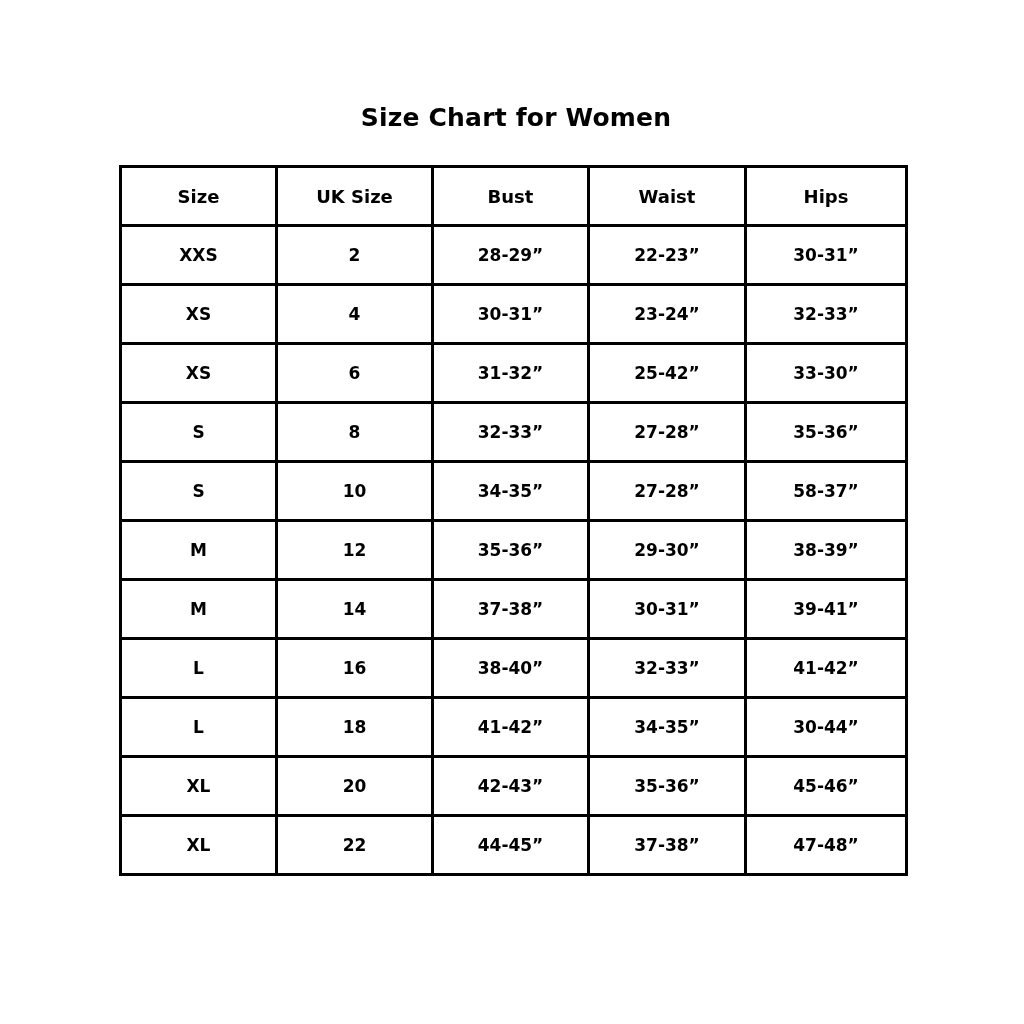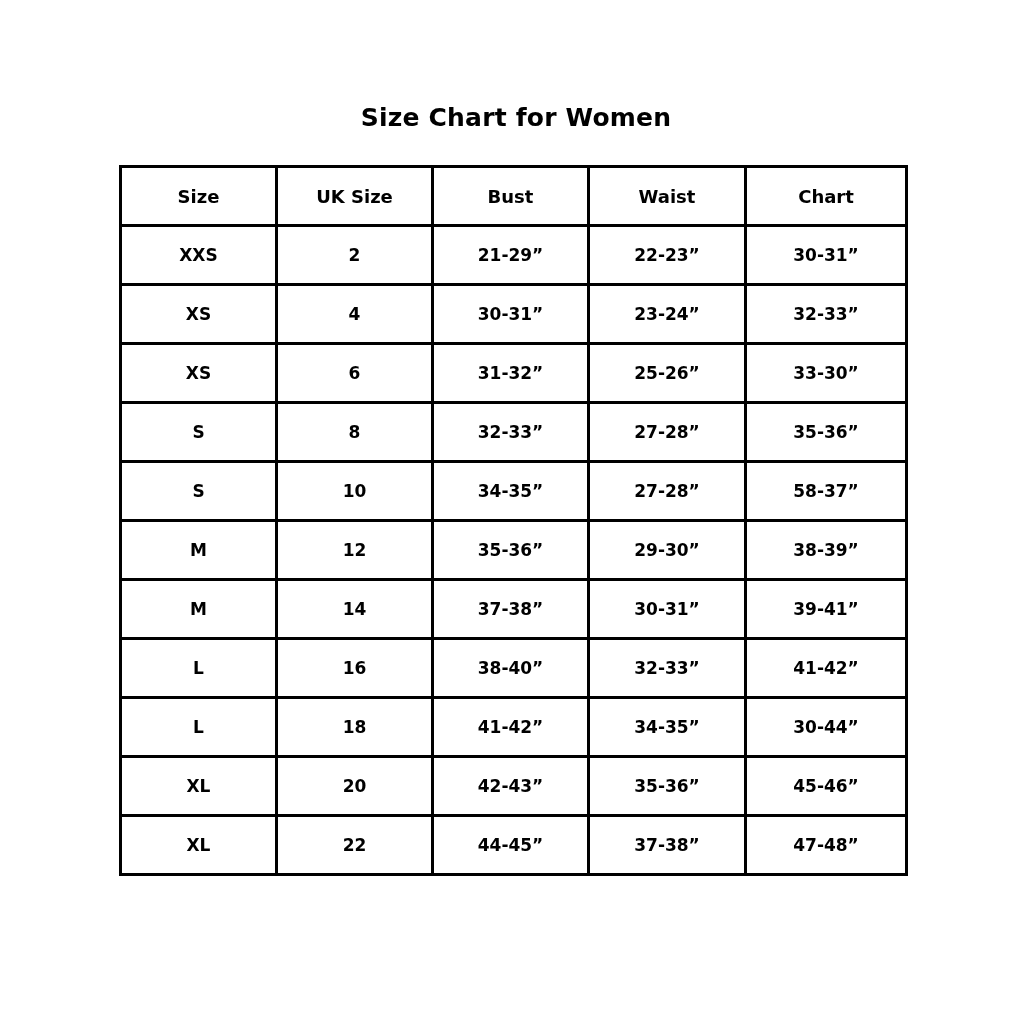--- a/index.html
+++ b/index.html
@@ -75,43 +75,43 @@
           <col class="c2">
           <col class="c3">
           <col class="c4">
       </colgroup>
       <thead>
         <tr>
           <th>Size</th>
           <th>UK Size</th>
           <th>Bust</th>
           <th>Waist</th>
-          <th>Chart</th>
+          <th>Hips</th>
         </tr>
       </thead>
       <tbody>
         <tr>
           <td>XXS</td>
           <td>2</td>
-          <td>21-29”</td>
+          <td>28-29”</td>
           <td>22-23”</td>
           <td>30-31”</td>
         </tr>
         <tr>
           <td>XS</td>
           <td>4</td>
           <td>30-31”</td>
           <td>23-24”</td>
           <td>32-33”</td>
         </tr>
         <tr>
           <td>XS</td>
           <td>6</td>
           <td>31-32”</td>
-          <td>25-26”</td>
+          <td>25-42”</td>
           <td>33-30”</td>
         </tr>
         <tr>
           <td>S</td>
           <td>8</td>
           <td>32-33”</td>
           <td>27-28”</td>
           <td>35-36”</td>
         </tr>
         <tr>

